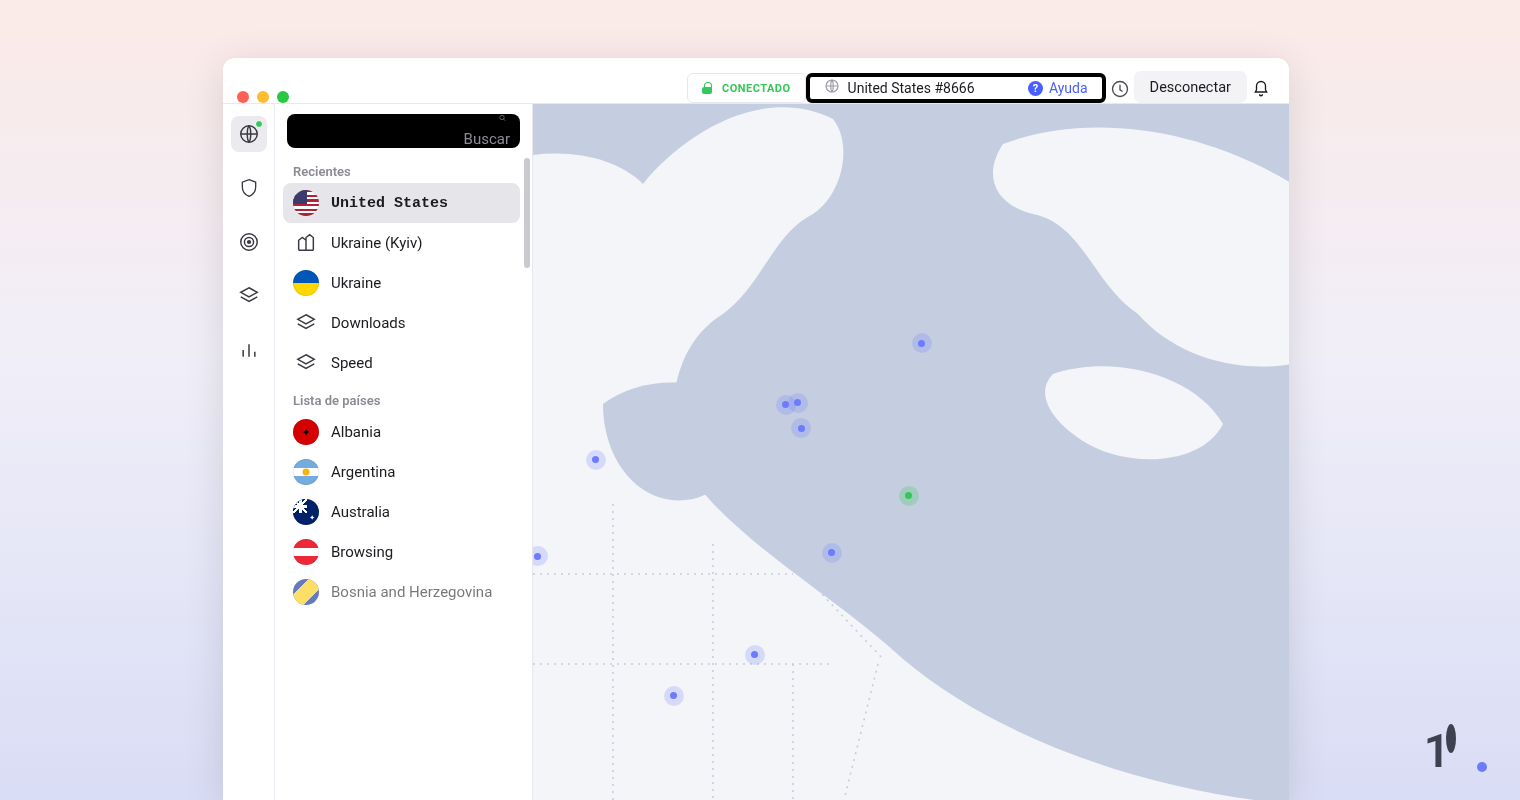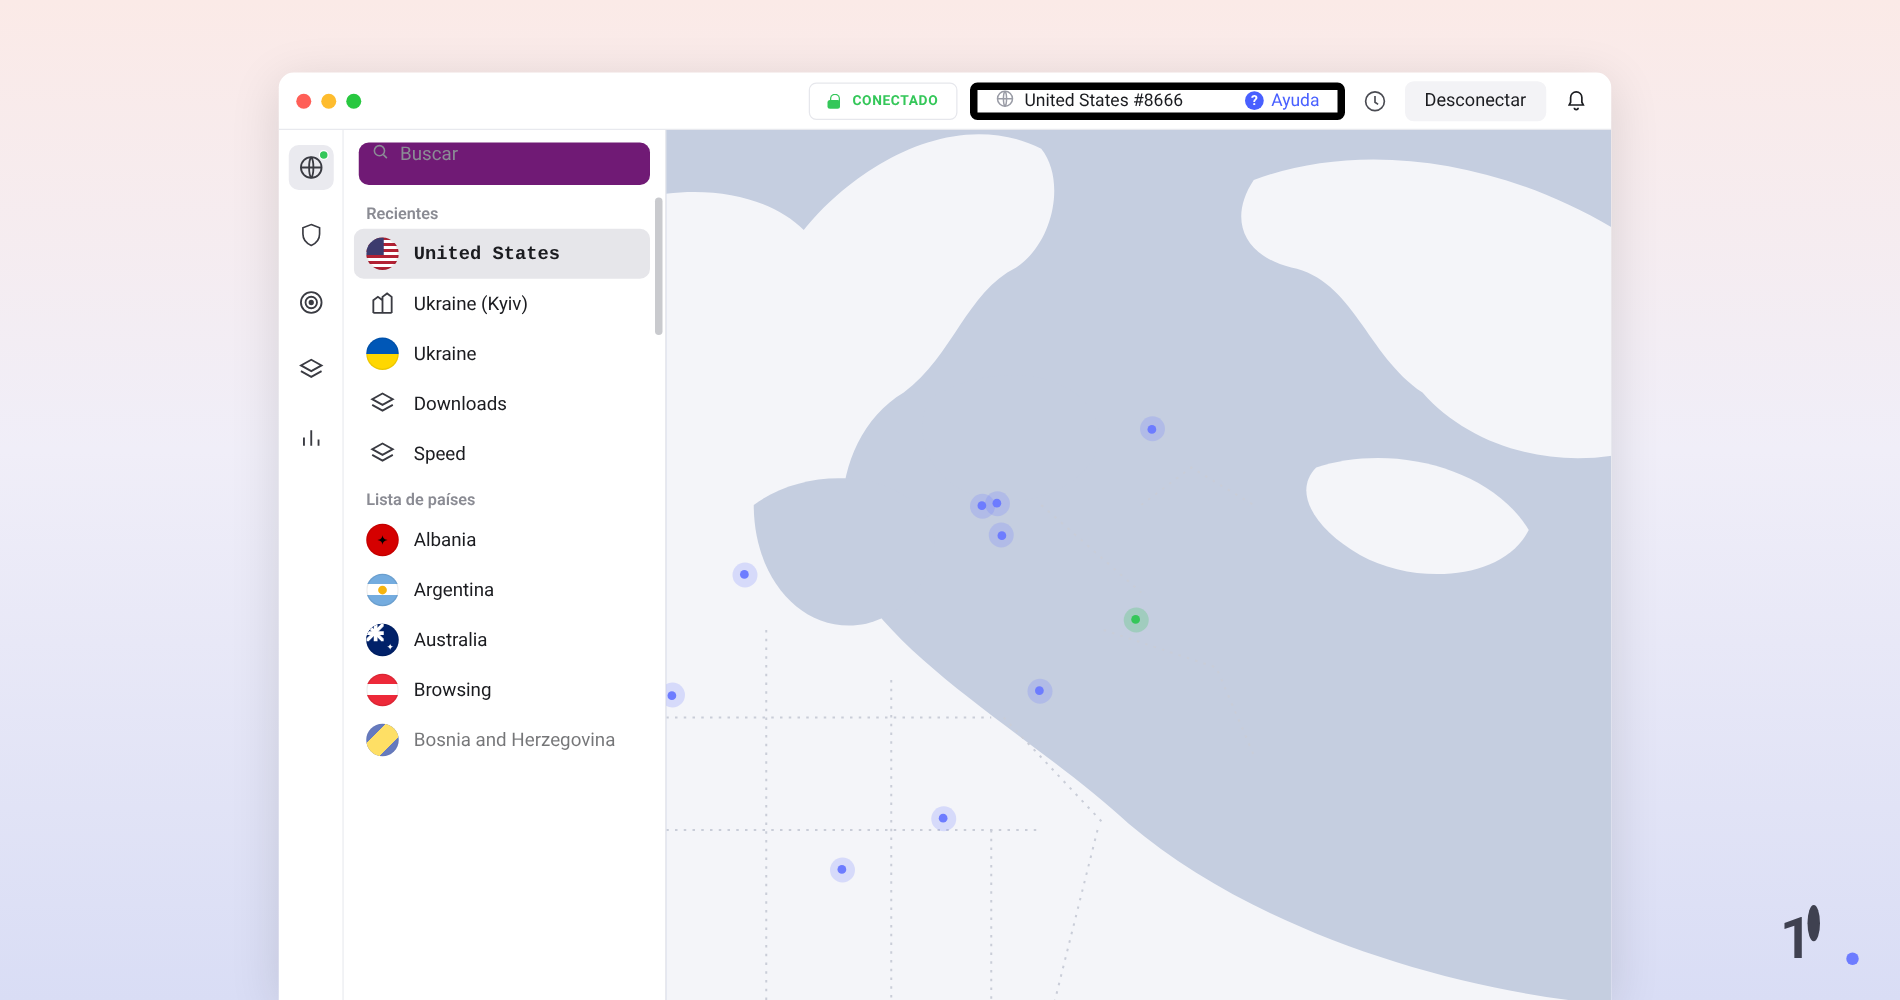--- a/index.html
+++ b/index.html
@@ -1,47 +1,47 @@
 <!DOCTYPE html>
 <html><head>
 <meta charset="utf-8">
 <style>
   *{box-sizing:border-box;margin:0;padding:0;font-family:-apple-system,BlinkMacSystemFont,"Segoe UI",Roboto,sans-serif;}
   body{width:1520px;height:800px;background:linear-gradient(180deg,#fbeae7 0%,#f0eef8 45%,#d9ddf5 100%);position:relative;overflow:hidden;}
   .app-window{position:absolute;left:223px;top:58px;width:1066px;height:742px;background:#fff;border-radius:12px 12px 0 0;box-shadow:0 8px 40px rgba(0,0,0,.12);overflow:hidden;display:flex;flex-direction:column;}
   
-  .titlebar{height:46px;display:flex;align-items:center;padding:0 14px;gap:10px;border-bottom:1px solid #e8e9ee;}
+  .titlebar{height:46px;display:flex;align-items:flex-end;padding:0 14px;border-bottom:1px solid #e8e9ee;}
   .traffic{display:flex;gap:8px;align-items:center;margin-right:auto;}
   .traffic span{width:12px;height:12px;border-radius:50%;display:block;}
   .tl-close{background:#ff5f57;}
   .tl-min{background:#febc2e;}
   .tl-max{background:#28c840;}
   .status-pill{display:flex;align-items:center;gap:10px;height:30px;padding:0 14px;border:1px solid #e6e7ec;border-radius:6px;}
   .lock-ic{width:10px;height:12px;position:relative;}
   .lock-ic::before{content:"";position:absolute;bottom:0;left:0;width:10px;height:7px;border-radius:2px;background:#34c759;}
   .lock-ic::after{content:"";position:absolute;top:0;left:2px;width:6px;height:6px;border:1.5px solid #34c759;border-radius:4px 4px 0 0;border-bottom:none;}
   .status-text{font-size:11px;font-weight:700;letter-spacing:.5px;color:#34c759;}
-  .server-pill{display:flex;align-items:center;gap:8px;height:30px;padding:0 14px;border:6px solid #000000;border-radius:6px;min-width:300px;}
+  .server-pill{display:flex;align-items:center;gap:8px;height:30px;padding:0 14px;border:4px solid #000000;border-radius:6px;min-width:300px;}
   .server-pill .globe{color:#9a9ca6;}
   .server-pill .txt{font-size:14px;color:#1b1c20;}
   .server-pill .help{margin-left:auto;display:flex;align-items:center;gap:6px;color:#4960ff;font-size:14px;}
   .help-q{width:15px;height:15px;border-radius:50%;background:#4960ff;color:#fff;font-size:11px;font-weight:700;display:flex;align-items:center;justify-content:center;}
   .sm-icon{width:28px;height:28px;border-radius:6px;display:flex;align-items:center;justify-content:center;color:#4a4b52;}
   .disconnect{height:32px;padding:0 16px;border-radius:7px;background:#f3f3f6;border:none;font-size:14.5px;color:#1b1c20;cursor:pointer;}
   .bell{width:28px;height:28px;display:flex;align-items:center;justify-content:center;color:#1b1c20;}
   
   .app-body{flex:1;display:flex;overflow:hidden;}
   
   .rail{width:52px;border-right:1px solid #e8e9ee;display:flex;flex-direction:column;align-items:center;padding-top:12px;gap:18px;}
   .rail-item{width:36px;height:36px;border-radius:8px;display:flex;align-items:center;justify-content:center;color:#3a3b42;cursor:pointer;position:relative;}
   .rail-item.active{background:#eaeaef;}
   .rail-item.active .dot{position:absolute;top:4px;right:4px;width:8px;height:8px;border-radius:50%;background:#34c759;border:1.5px solid #fff;}
   
   .side{width:258px;border-right:1px solid #e8e9ee;background:#fff;display:flex;flex-direction:column;padding:10px 8px 0 8px;overflow:hidden;position:relative;}
-  .search{height:34px;background:#701a75;border-radius:8px;display:flex;align-items:flex-start;gap:8px;padding:0 10px;margin:0 4px 6px 4px;}
+  .search{height:34px;background:#000000;border-radius:8px;display:flex;align-items:flex-end;gap:8px;padding:0 10px;margin:0 4px 6px 4px;flex-direction:column;}
   .search svg{color:#8b8c95;}
   .search span{color:#8b8c95;font-size:15px;}
   .scroll{overflow-y:auto;flex:1;padding-right:4px;}
   .sec-title{font-size:13px;font-weight:600;color:#8a8b93;padding:10px 10px 4px 10px;}
   .row{display:flex;align-items:center;gap:12px;height:40px;padding:0 10px;border-radius:8px;cursor:pointer;}
   .row.selected{background:#e6e6ea;}
   .row .lbl{font-size:15px;color:#1b1c20;}
   .row.selected .lbl{font-weight:600;font-family:Liberation Mono, monospace;}
   .flag{width:26px;height:26px;border-radius:50%;flex-shrink:0;box-shadow:inset 0 0 0 1px rgba(0,0,0,.08);position:relative;overflow:hidden;}
   .pic{width:26px;height:26px;display:flex;align-items:center;justify-content:center;color:#3a3b42;flex-shrink:0;}

